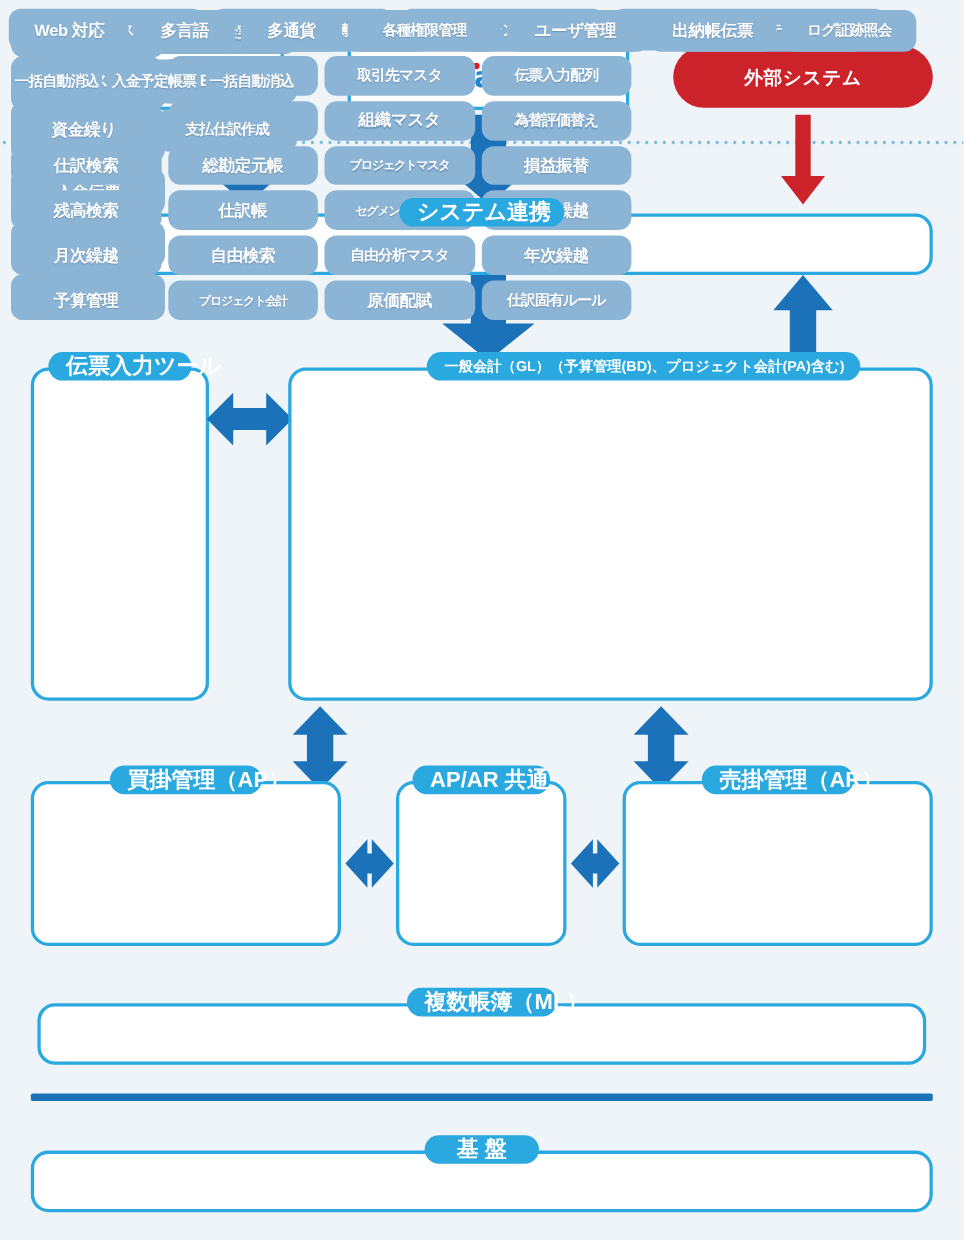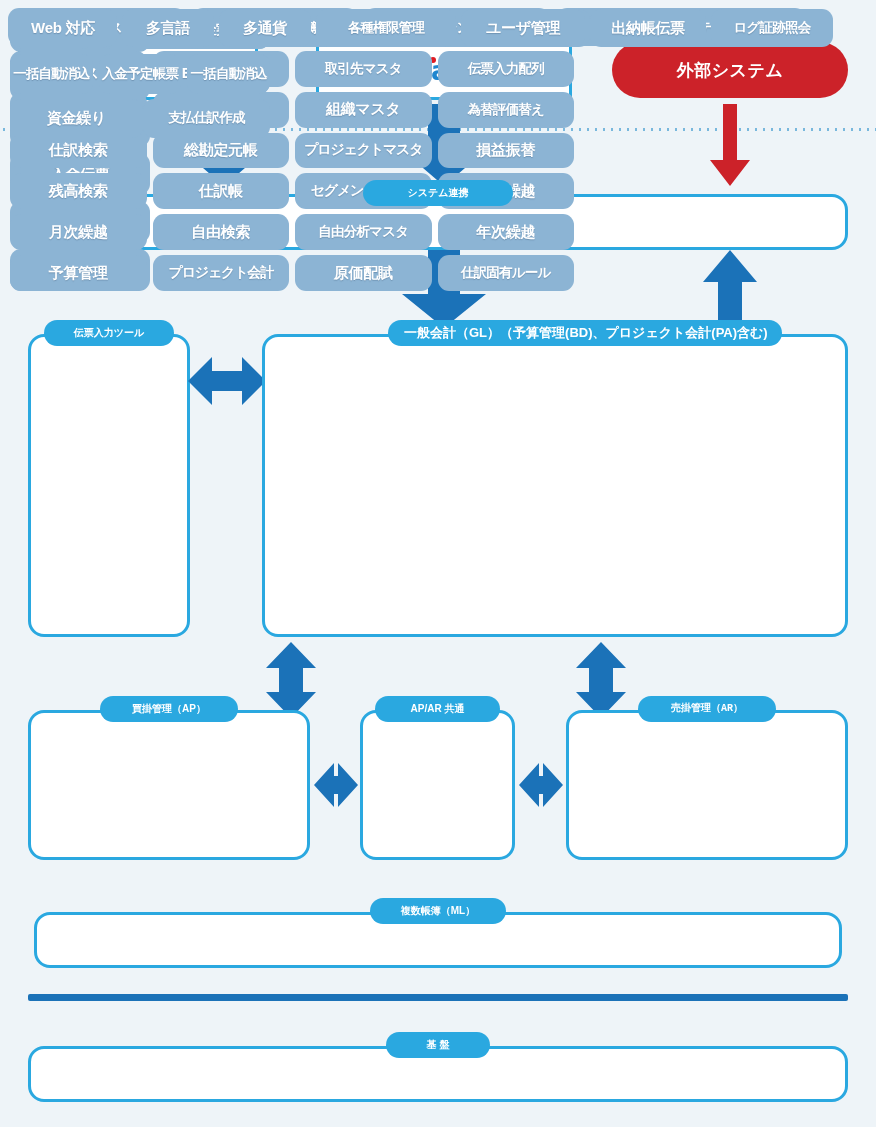--- a/index.html
+++ b/index.html
@@ -90,21 +90,21 @@
   .panel-label {
     position: absolute;
     background: #2aa8e0;
     color: #ffffff;
     font-weight: bold;
     border-radius: 13px;
     height: 26px;
     line-height: 26px;
     padding: 0 16px;
     white-space: nowrap;
-    font-size: 10px;
+    font-size: 20px;
     z-index: 6;
     text-align: center;
   }
   .panel-label.tiny { font-size: 13px; }
 
   
   .chip {
     background: #8cb4d4;
     color: #ffffff;
     border-radius: 11px;
@@ -112,21 +112,21 @@
     display: flex;
     align-items: center;
     justify-content: center;
     text-align: center;
     white-space: nowrap;
     text-shadow: 0 1px 1px rgba(60,90,120,.35);
     font-size: 15px;
     letter-spacing: -0.3px;
     overflow: hidden;
   }
-  .chip.sq { font-size: 14px; letter-spacing: -1.2px; }
+  .chip.sq { font-size: 11px; letter-spacing: -1.2px; }
   .chip.sq2 { font-size: 13.5px; letter-spacing: -0.8px; }
 
   
   .grid { position: absolute; display: grid; }
 
   
   #sysint-panel { left: 28px; top: 194px; width: 820px; height: 56px; }
   #sysint-grid {
     left: 8px; top: 8px; width: 802px; height: 38px;
     grid-template-columns: 178px 166px 186px 250px;
@@ -354,21 +354,21 @@
     <polygon points="2,28 22,6 22,19 26,19 26,6 46,28 26,50 26,37 22,37 22,50" fill="#1b72b8"></polygon>
   </svg>
 </div>
 <div class="arr" style="left:517px; top:757px;">
   <svg width="48" height="56" viewBox="0 0 48 56">
     <polygon points="2,28 22,6 22,19 26,19 26,6 46,28 26,50 26,37 22,37 22,50" fill="#1b72b8"></polygon>
   </svg>
 </div>
 
 <div class="panel" id="ar-panel"></div>
-<div class="panel-label" style="left:638px; top:696px; width:138px;font-family:Liberation Mono, monospace;">売掛管理（AR）</div>
+<div class="panel-label" style="left:638px; top:696px; width:138px;">売掛管理（AR）</div>
 <div class="grid" id="ar-grid">
   <div class="chip sq2">入金予定管理</div>
   <div class="chip">個別消込</div>
   <div class="chip sq2">入金実績管理</div>
   <div class="chip sq2">一括自動消込</div>
   <div class="chip sq2">入金予定帳票</div>
   <div class="chip sq2">一括自動消込</div>
 </div>
 
 <div class="panel" id="ml-panel"></div>

